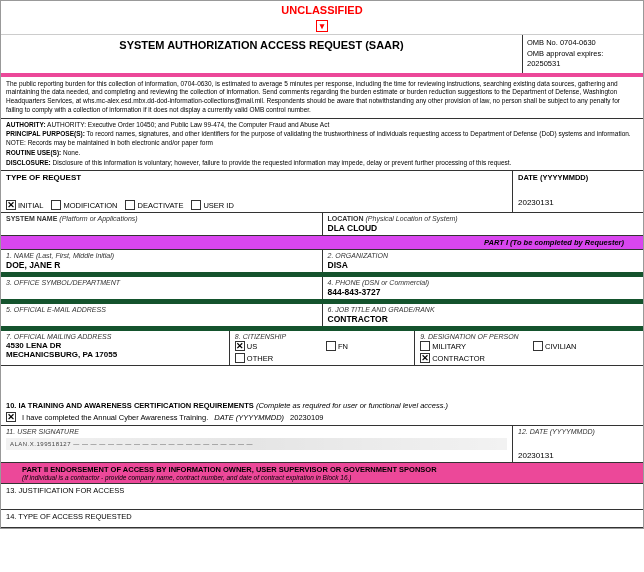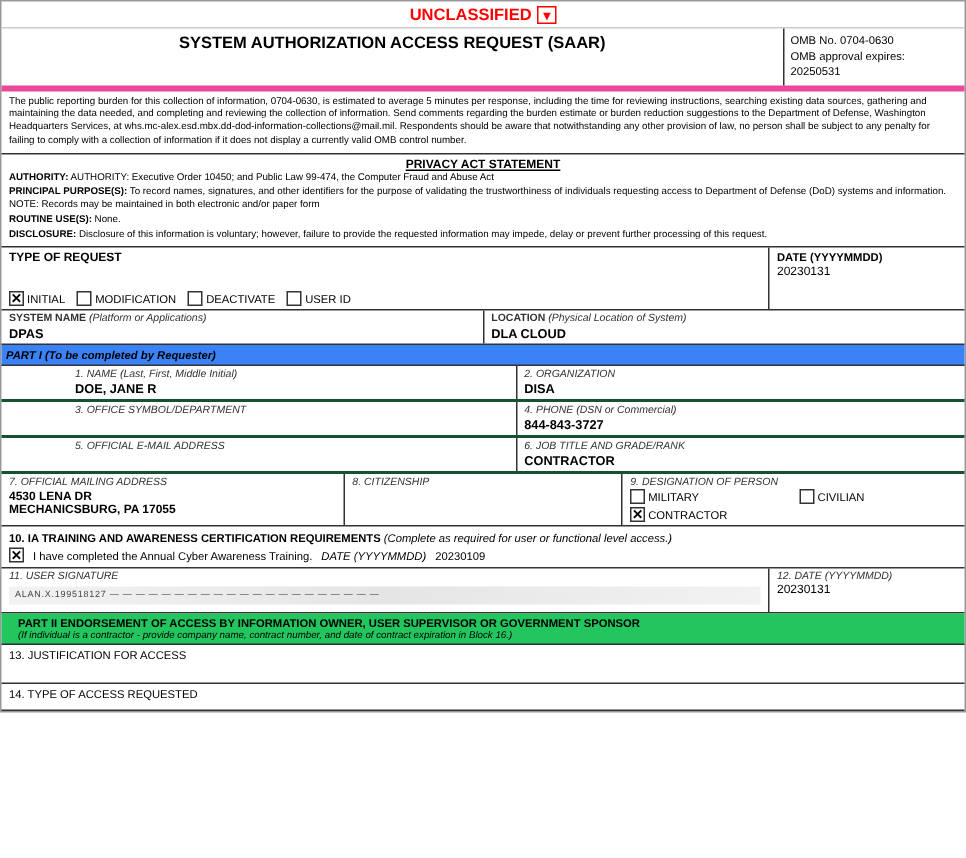--- a/index.html
+++ b/index.html
@@ -20,20 +20,21 @@
       text-align: center;
       color: red;
       font-weight: bold;
       font-size: 11px;
       padding: 3px 0 2px 0;
       border-bottom: 1px solid #ccc;
       display: flex;
       align-items: center;
       justify-content: center;
       gap: 4px;
+      flex-direction: column;
     }
     .unclassified-box {
       border: 1px solid red;
       padding: 0 3px;
       font-size: 9px;
     }
     .header-section {
       display: flex;
       border-bottom: 4px solid #ec4899;
     }
@@ -119,21 +120,21 @@
     .date-cell {
       width: 130px;
       padding: 2px 5px;
     }
     .date-label {
       font-weight: bold;
       font-size: 7.5px;
     }
     .date-value {
       font-size: 8px;
-      margin-top: 0;
+      margin-top: 16px;
     }
     .system-location-row {
       display: flex;
       border-bottom: 1px solid #333;
     }
     .system-name-cell {
       flex: 1;
       padding: 2px 5px;
       border-right: 1px solid #333;
     }
@@ -146,31 +147,31 @@
       font-style: italic;
       color: #333;
     }
     .field-label b { font-style: normal; }
     .field-value {
       font-size: 8.5px;
       font-weight: bold;
       margin-top: 1px;
     }
     .part-header {
-      background: #3b82f6;
-      border-bottom: 1px solid #333;
-      padding: 2px 3px;
+      background: #d946ef;
+      border-bottom: 1px solid #333;
+      padding: 2px 19px;
       font-weight: bold;
       font-size: 7.5px;
       font-style: italic;
+      text-align: right;
     }
     .grid-2col {
       display: flex;
-      border-bottom: 2px solid #14532d;
-      padding-left: 44px;
+      border-bottom: 5px solid #14532d;
     }
     .grid-cell {
       flex: 1;
       padding: 2px 5px;
       border-right: 1px solid #333;
     }
     .grid-cell:last-child {
       border-right: none;
     }
     .grid-3col {
@@ -193,20 +194,21 @@
       margin-top: 1px;
     }
     .training-row {
       border-bottom: 1px solid #333;
       padding: 3px 5px;
     }
     .training-label {
       font-weight: bold;
       font-size: 7.5px;
       margin-bottom: 2px;
+      margin-top: 32px;
     }
     .training-content {
       display: flex;
       align-items: center;
       gap: 6px;
       font-size: 7.5px;
     }
     .sig-date-row {
       display: flex;
       border-bottom: 1px solid #333;
@@ -221,23 +223,23 @@
       background: linear-gradient(90deg, rgba(0,0,0,0.05) 0%, rgba(0,0,0,0.1) 50%, rgba(0,0,0,0.05) 100%);
       height: 12px;
       margin: 3px 0;
       font-size: 6px;
       color: #555;
       display: flex;
       align-items: center;
       overflow: hidden;
     }
     .part2-header {
-      background: #22c55e;
-      border-bottom: 1px solid #333;
-      padding: 2px 11px;
+      background: #ec4899;
+      border-bottom: 1px solid #333;
+      padding: 2px 21px;
     }
     .part2-title {
       font-weight: bold;
       font-size: 7.5px;
     }
     .part2-sub {
       font-size: 6.5px;
       font-style: italic;
     }
     .section-row {
@@ -267,21 +269,20 @@
     <div class="header-omb">
       <div>OMB No. 0704-0630</div>
       <div>OMB approval expires:</div>
       <div>20250531</div>
     </div>
   </div>
 
   <div class="preamble">The public reporting burden for this collection of information, 0704-0630, is estimated to average 5 minutes per response, including the time for reviewing instructions, searching existing data sources, gathering and maintaining the data needed, and completing and reviewing the collection of information. Send comments regarding the burden estimate or burden reduction suggestions to the Department of Defense, Washington Headquarters Services, at whs.mc-alex.esd.mbx.dd-dod-information-collections@mail.mil. Respondents should be aware that notwithstanding any other provision of law, no person shall be subject to any penalty for failing to comply with a collection of information if it does not display a currently valid OMB control number.</div>
 
   <div class="privacy-section">
-    <div class="privacy-title">PRIVACY ACT STATEMENT</div>
     <div class="privacy-row">
       <b>AUTHORITY:</b> <span style="font-weight:normal;">AUTHORITY: Executive Order 10450; and Public Law 99-474, the Computer Fraud and Abuse Act</span>
     </div>
     <div class="privacy-row">
       <b>PRINCIPAL PURPOSE(S):</b> <span style="font-weight:normal;">To record names, signatures, and other identifiers for the purpose of validating the trustworthiness of individuals requesting access to Department of Defense (DoD) systems and information. NOTE: Records may be maintained in both electronic and/or paper form</span>
     </div>
     <div class="privacy-row">
       <b>ROUTINE USE(S):</b> <span>None.</span>
     </div>
     <div class="privacy-row">
@@ -313,21 +314,20 @@
     </div>
     <div class="date-cell">
       <div class="date-label">DATE (YYYYMMDD)</div>
       <div class="date-value">20230131</div>
     </div>
   </div>
 
   <div class="system-location-row">
     <div class="system-name-cell">
       <div class="field-label"><b>SYSTEM NAME</b> <i>(Platform or Applications)</i></div>
-      <div class="field-value">DPAS</div>
     </div>
     <div class="location-cell">
       <div class="field-label"><b>LOCATION</b> <i>(Physical Location of System)</i></div>
       <div class="field-value">DLA CLOUD</div>
     </div>
   </div>
 
   <div class="part-header">PART I (To be completed by Requester)</div>
 
   <div class="grid-2col">
@@ -362,20 +362,34 @@
   </div>
 
   <div class="grid-3col">
     <div class="grid-cell" style="flex:1.5">
       <div class="field-label">7. OFFICIAL MAILING ADDRESS</div>
       <div class="field-value" style="white-space:pre-line;font-size:8px;">4530 LENA DR
 MECHANICSBURG, PA 17055</div>
     </div>
     <div class="citizenship-cell">
       <div class="field-label">8. CITIZENSHIP</div>
+      <div class="cb-grid">
+        <div class="cb-item">
+          <div class="checkbox checked"></div>
+          <span>US</span>
+        </div>
+        <div class="cb-item">
+          <div class="checkbox"></div>
+          <span>FN</span>
+        </div>
+        <div class="cb-item">
+          <div class="checkbox"></div>
+          <span>OTHER</span>
+        </div>
+      </div>
     </div>
     <div class="designation-cell">
       <div class="field-label">9. DESIGNATION OF PERSON</div>
       <div class="cb-grid">
         <div class="cb-item">
           <div class="checkbox"></div>
           <span>MILITARY</span>
         </div>
         <div class="cb-item">
           <div class="checkbox"></div>

